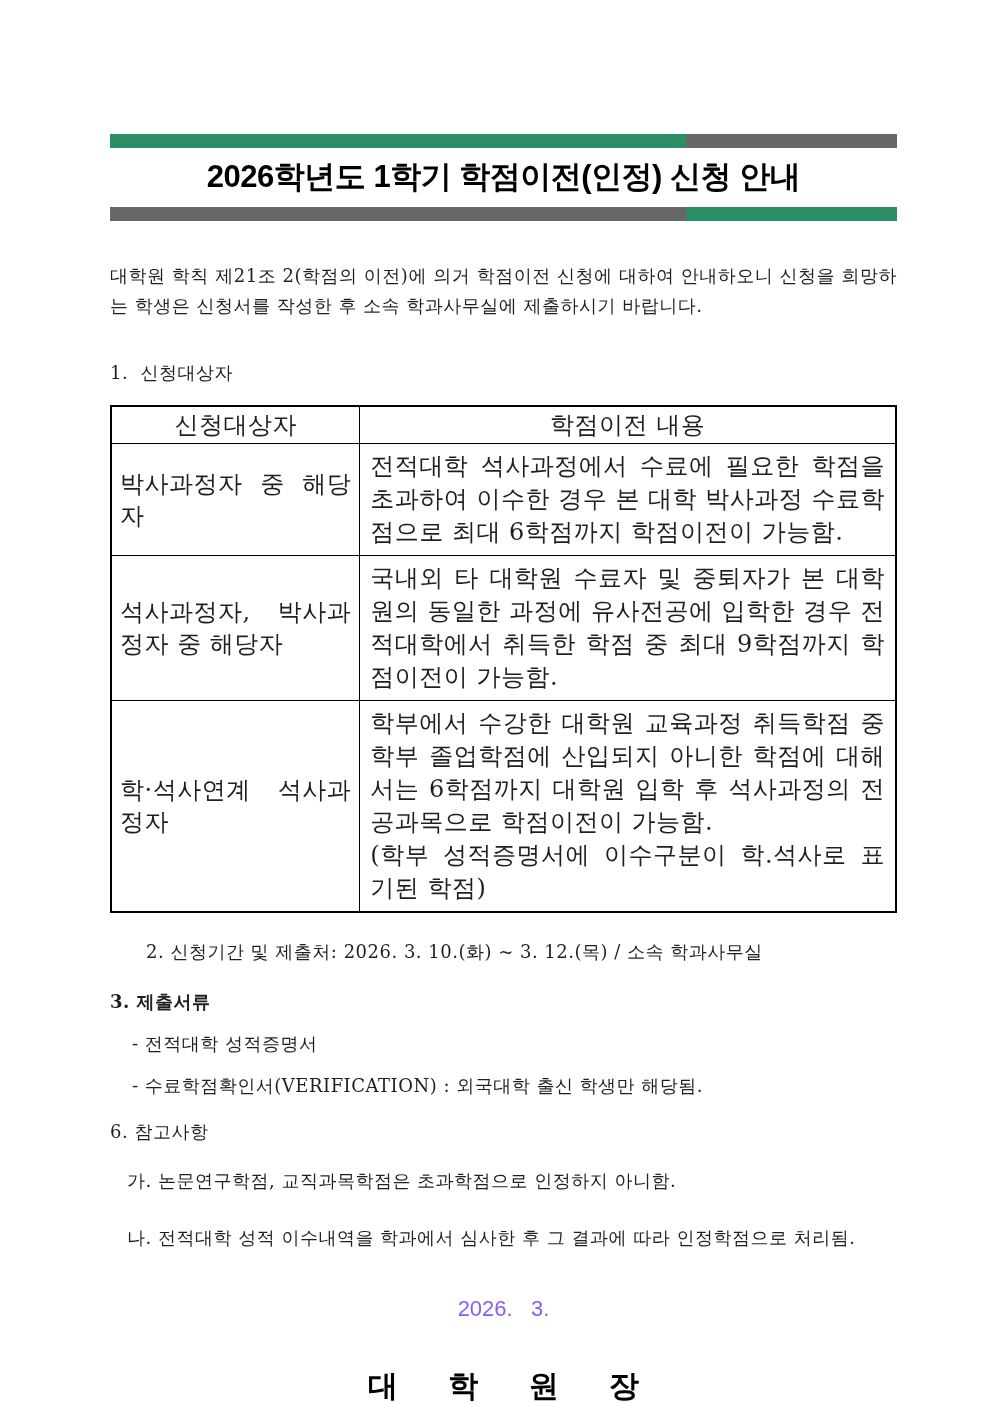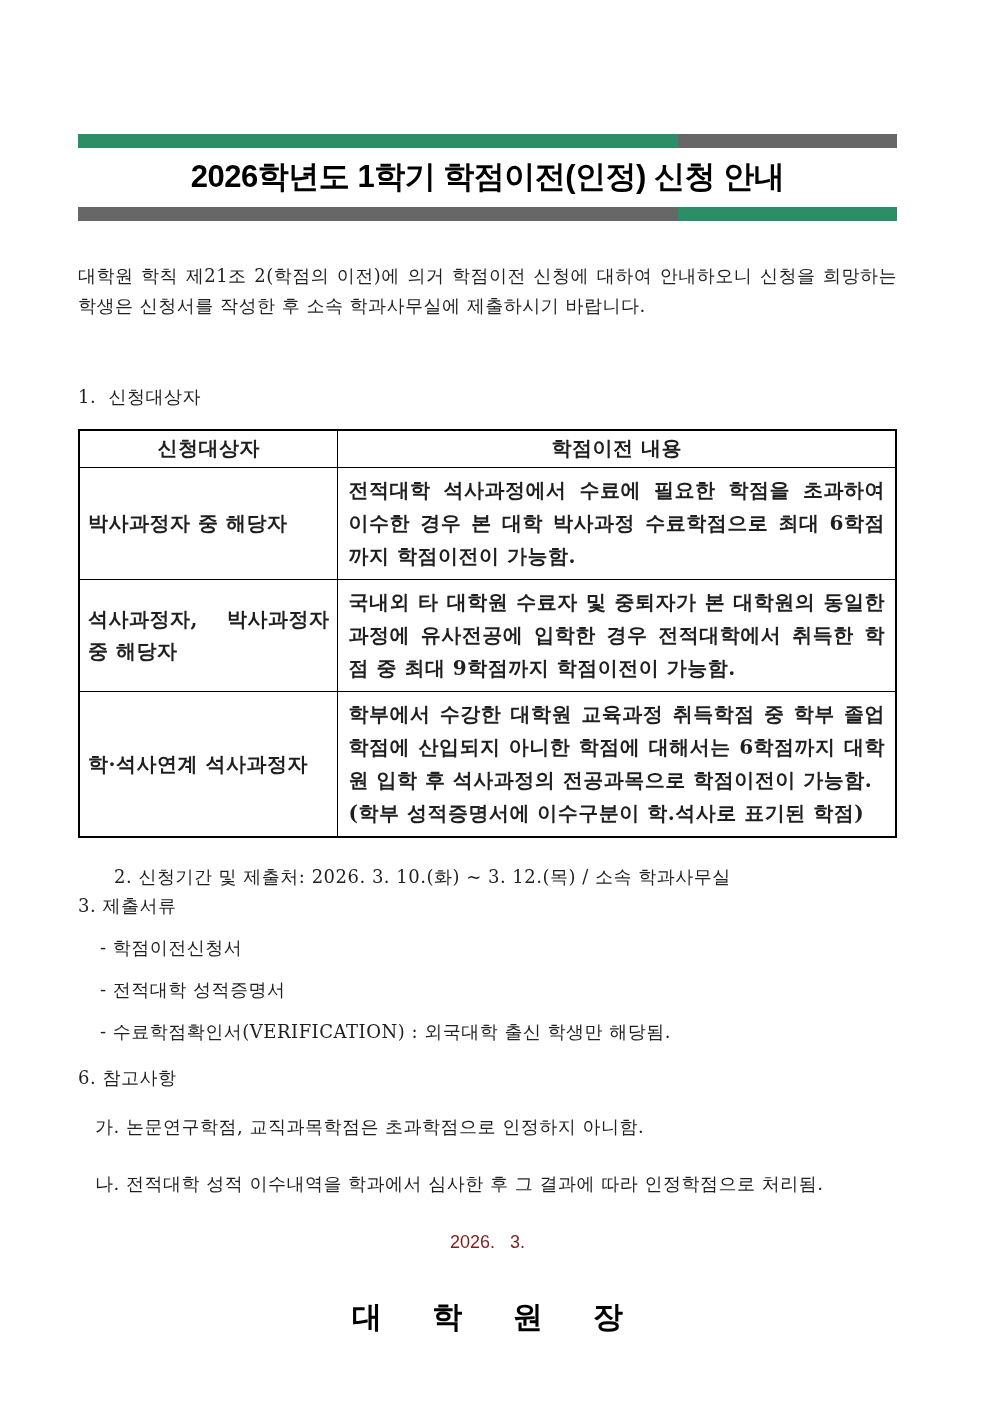--- a/index.html
+++ b/index.html
@@ -11,21 +11,21 @@
   *{box-sizing:border-box;margin:0;padding:0;}
   html,body{background:#fff;}
   body{
     width:992px;height:1403px;
     font-family:"DejaVu Serif","Liberation Serif",serif;
     color:var(--ink);
     overflow:hidden;
   }
   .doc{
     width:992px;height:1403px;
-    padding:134px 95px 0 78px;
+    padding:134px 95px 0 110px;
     background:#fff;
   }
   
   .hdr-bar{height:14px;width:100%;}
   .hdr-bar.top{background:linear-gradient(to right,var(--green) 0 73.2%,var(--gray) 73.2% 100%);}
   .hdr-bar.bottom{background:linear-gradient(to right,var(--gray) 0 73.2%,var(--green) 73.2% 100%);}
   .hdr-title{
     font-family:"Liberation Sans","DejaVu Sans",sans-serif;
     font-weight:bold;font-size:31px;letter-spacing:-0.5px;
     text-align:center;color:#000;
@@ -35,32 +35,32 @@
   
   .intro{
     margin-top:40px;
     font-size:18px;line-height:30px;
     text-align:justify;word-break:break-all;
     letter-spacing:0.5px;
   }
   .sec-heading{
     font-size:18px;letter-spacing:0.5px;white-space:pre;
   }
-  .s1{margin-top:64px;}
+  .s1{margin-top:40px;}
   
   table.apl{
     width:100%;
     margin-top:20px;
     border-collapse:collapse;
     border:2px solid var(--border);
     table-layout:fixed;
   }
   table.apl th,table.apl td{
     border:1px solid var(--border);
-    font-size:20px;font-weight:bold;
+    font-size:24px;font-weight:normal;
     letter-spacing:0.5px;
     vertical-align:middle;
   }
   table.apl th{
     text-align:center;
     height:37px;
     padding:2px 8px;
   }
   col.c1{width:31.7%;}
   col.c2{width:68.3%;}
@@ -70,39 +70,39 @@
     text-align:justify;word-break:break-all;
   }
   td.cell-content{
     padding:6px 10px;
     line-height:33px;
     text-align:justify;word-break:break-all;
   }
   .cell-note{display:block;}
   
   .s2{margin-top:27px;margin-left:36px;}
-  .s3{margin-top:5px;}
+  .s3{margin-top:26px;font-weight:bold;}
   .s4{margin-top:22px;}
   .sub-item{
     margin-top:18px;
     padding-left:22px;
     font-size:18px;letter-spacing:0.5px;white-space:pre;
   }
   .ref-item{
     margin-top:17px;
     padding-left:44px;text-indent:-27px;
     font-size:18px;line-height:40px;letter-spacing:0.5px;
     text-align:justify;word-break:break-all;
   }
   
   .f-date{
-    margin-top:28px;
+    margin-top:38px;
     text-align:center;
     font-family:"Liberation Sans","DejaVu Sans",sans-serif;
-    font-size:18px;white-space:pre;color:#7f1d1d;
+    font-size:22px;white-space:pre;color:#8b5cf6;
   }
   .f-signer{
     margin-top:44px;
     text-align:center;
     font-family:"Liberation Sans","DejaVu Sans",sans-serif;
     font-weight:bold;font-size:30px;color:#000;
     word-spacing:42px;white-space:pre;
   }
 </style>
 </head>
@@ -146,21 +146,20 @@
           <span>학부에서 수강한 대학원 교육과정 취득학점 중 학부 졸업학점에 산입되지 아니한 학점에 대해서는 6학점까지 대학원 입학 후 석사과정의 전공과목으로 학점이전이 가능함.</span>
           <span class="cell-note">(학부 성적증명서에 이수구분이 학.석사로 표기된 학점)</span>
         </td>
       </tr>
     </tbody>
   </table>
 
   <div class="sec-heading s2">2. 신청기간 및 제출처: 2026. 3. 10.(화) ~ 3. 12.(목) / 소속 학과사무실</div>
 
   <div class="sec-heading s3">3. 제출서류</div>
-  <div class="sub-item">- 학점이전신청서</div>
   <div class="sub-item">- 전적대학 성적증명서</div>
   <div class="sub-item">- 수료학점확인서(VERIFICATION) : 외국대학 출신 학생만 해당됨.</div>
 
   <div class="sec-heading s4">6. 참고사항</div>
   <div class="ref-item">가. 논문연구학점, 교직과목학점은 초과학점으로 인정하지 아니함.</div>
   <div class="ref-item">나. 전적대학 성적 이수내역을 학과에서 심사한 후 그 결과에 따라 인정학점으로 처리됨.</div>
 
   <div class="f-date">2026.   3.</div>
   <div class="f-signer">대 학 원 장</div>
 

